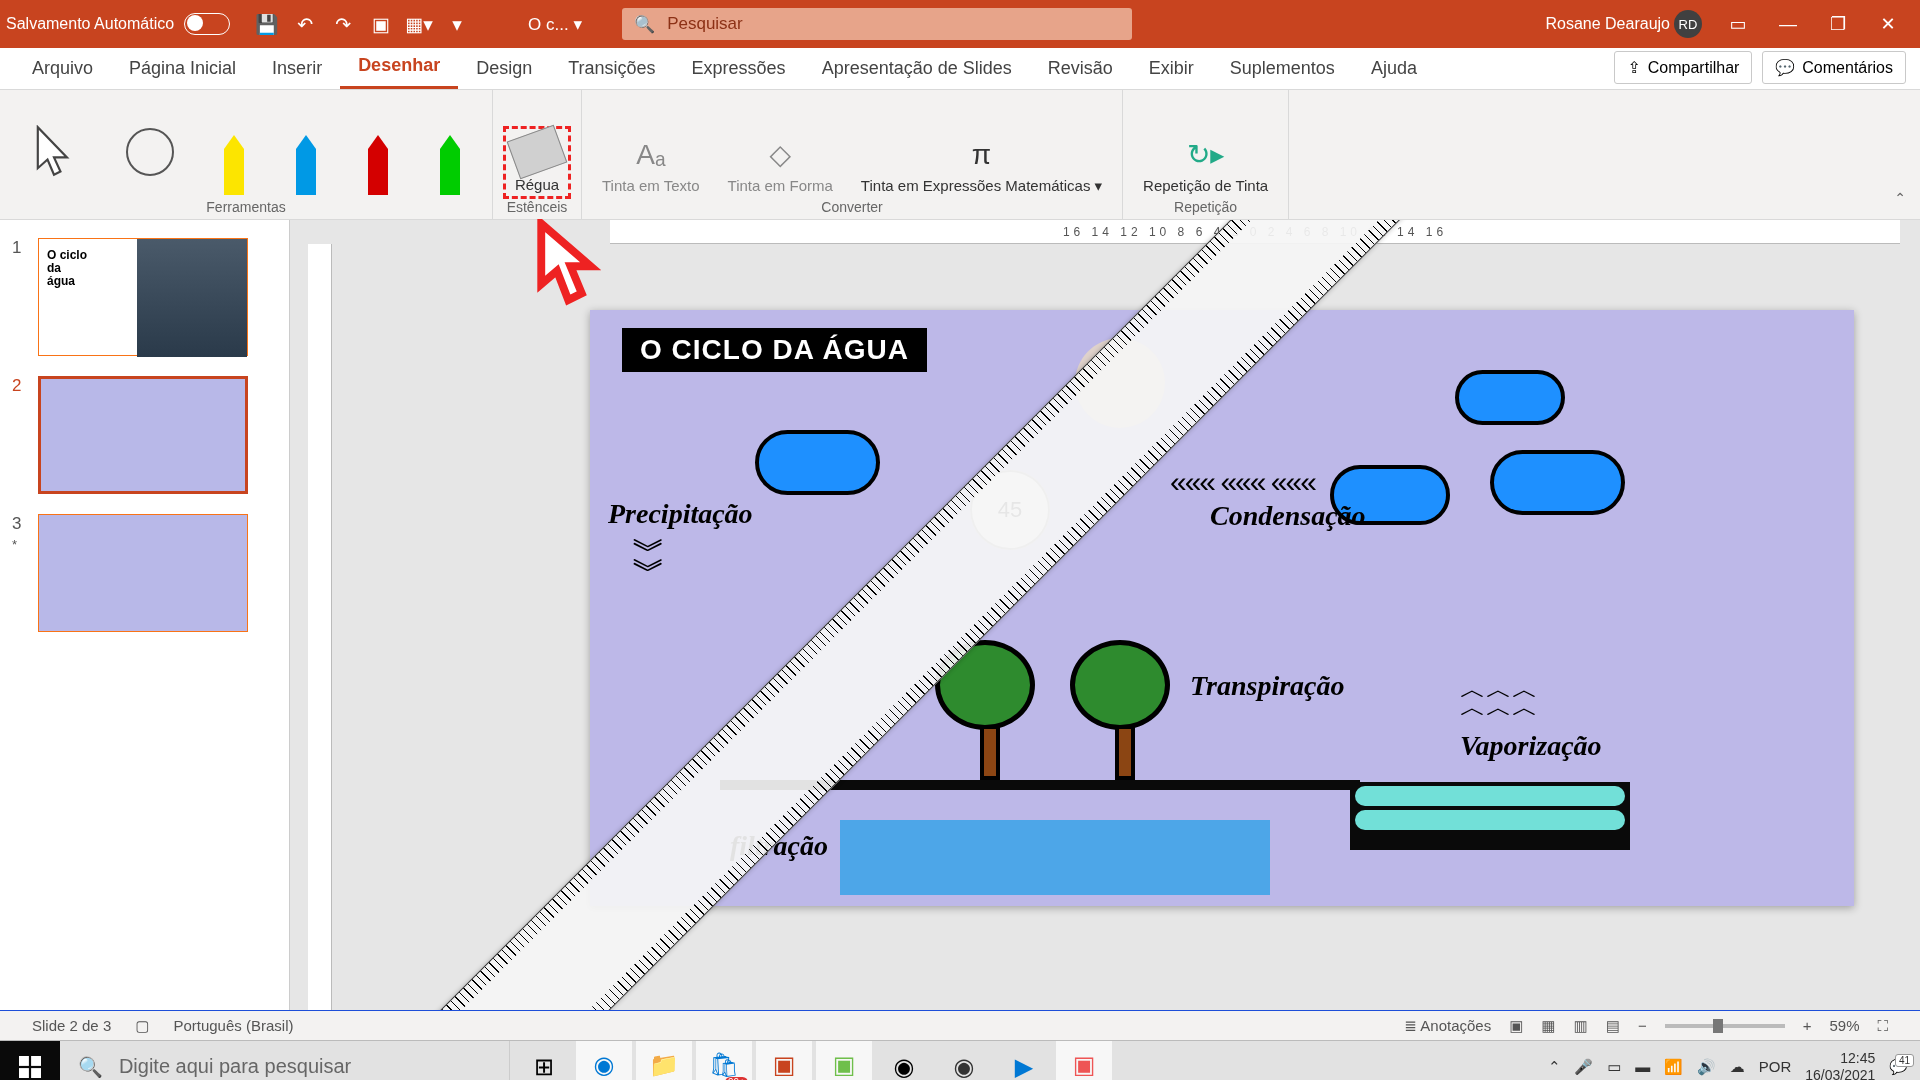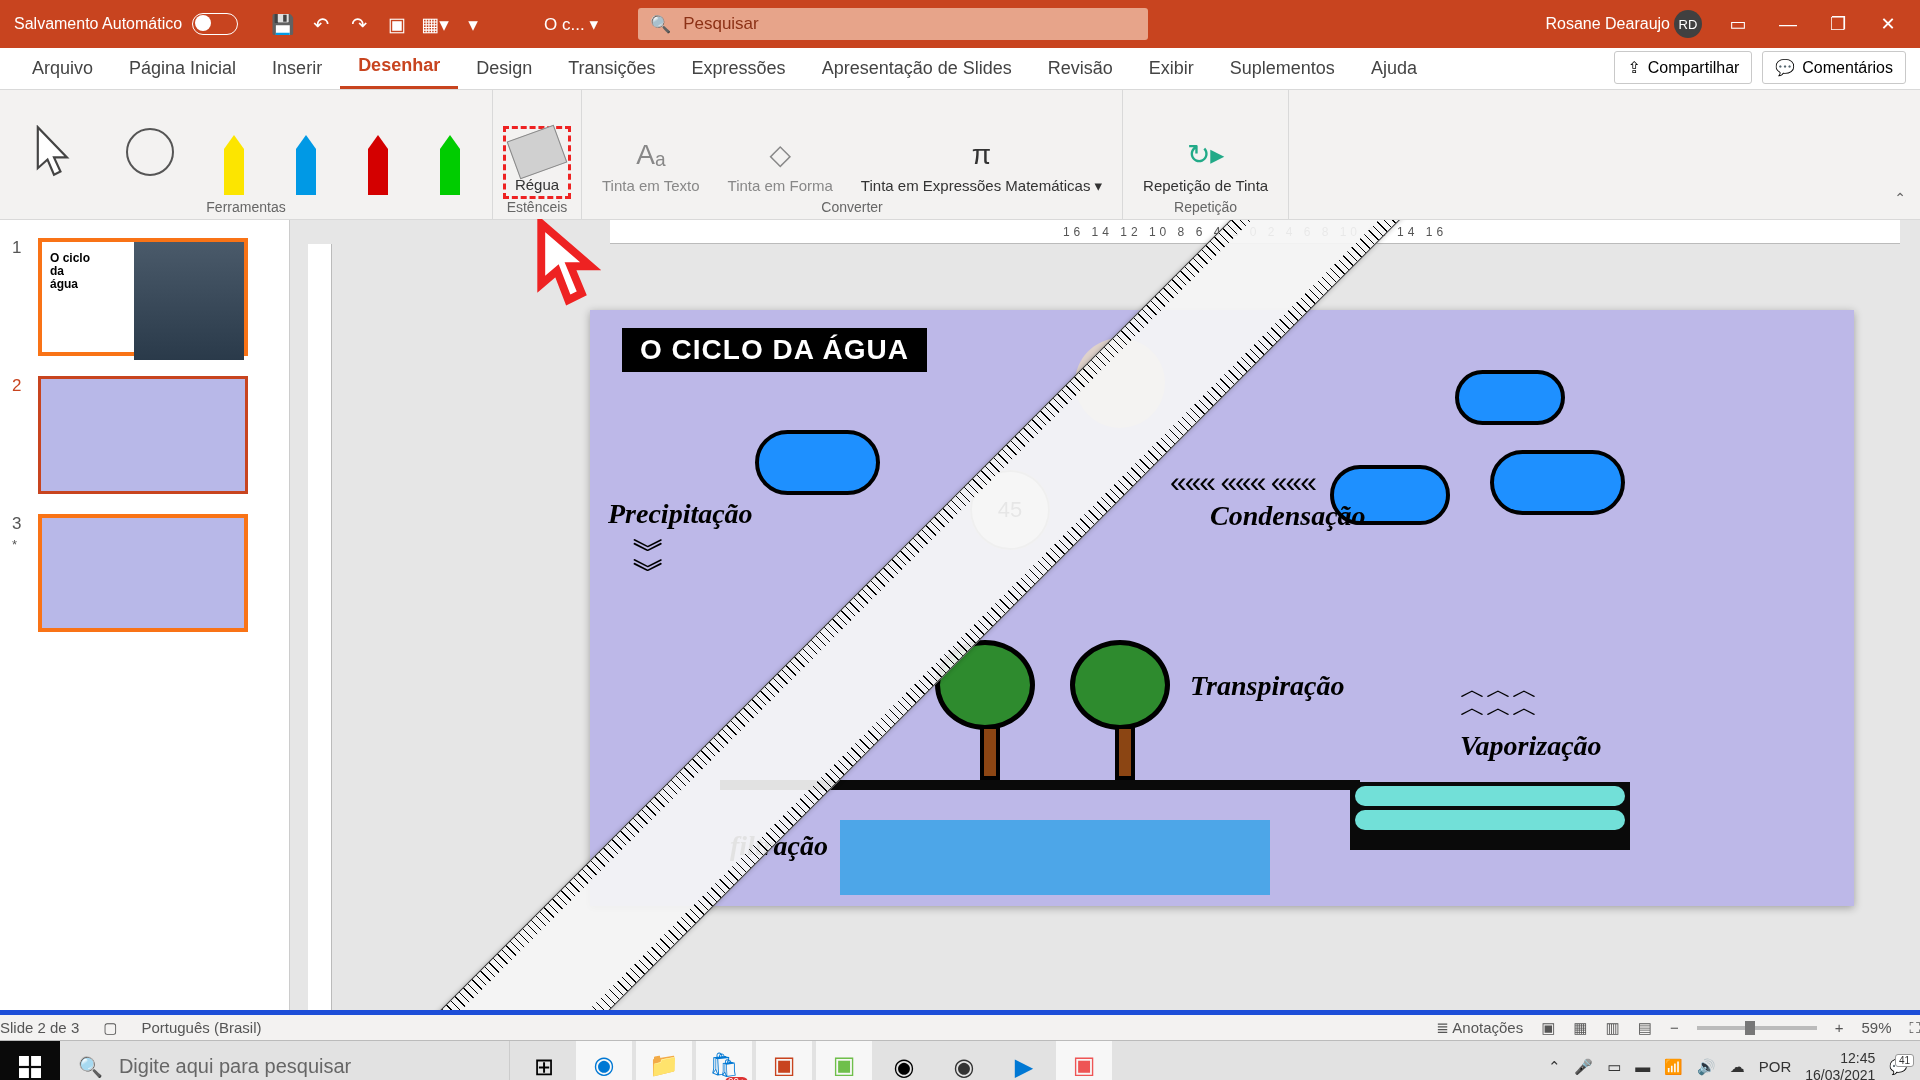--- a/index.html
+++ b/index.html
@@ -1,20 +1,20 @@
 <!DOCTYPE html>
 <html><head>
 <meta charset="utf-8">
 <style>
 * { margin: 0; padding: 0; box-sizing: border-box; font-family: 'Segoe UI', sans-serif; }
 body { background: #fff; width: 1920px; height: 1080px; overflow: hidden; font-size: 14px; }
 
 
 .titlebar { height: 48px; background: #C8441F; display: flex; align-items: center; color: #fff; }
-.autosave { display: flex; align-items: center; gap: 10px; padding: 0 14px; font-size: 16px; }
+.autosave { display: flex; align-items: center; gap: 10px; padding: 0 6px; font-size: 16px; }
 .toggle { width: 46px; height: 22px; border: 1.5px solid #fff; border-radius: 11px; position: relative; }
 .toggle::after { content: ''; position: absolute; width: 16px; height: 16px; border-radius: 50%; background: #fff; left: 2px; top: 1px; }
 .qat { display: flex; gap: 12px; padding: 0 18px; }
 .qat-ic { width: 26px; height: 26px; display: flex; align-items: center; justify-content: center; color: #fff; font-size: 19px; }
 .doc-title { flex: 0 0 auto; padding: 0 40px; font-size: 17px; color: #fff; }
 .search { width: 510px; height: 32px; background: #E7A48A; border-radius: 3px; display: flex; align-items: center; padding: 0 12px; gap: 12px; color: #8C3116; font-size: 17px; }
 .tb-right { margin-left: auto; display: flex; align-items: center; gap: 22px; padding: 0 18px; }
 .user { display: flex; align-items: center; gap: 4px; font-size: 16px; margin-left: 48px; }
 .avatar { width: 28px; height: 28px; border-radius: 50%; background: #404040; display: flex; align-items: center; justify-content: center; font-size: 13px; }
 .wbtn { width: 28px; height: 28px; display: flex; align-items: center; justify-content: center; font-size: 18px; }
@@ -46,21 +46,21 @@
 .ruler-ic { width: 50px; height: 40px; background: #d0d0d0; border: 1px solid #888; transform: rotate(-20deg); }
 .cmd { display: flex; flex-direction: column; align-items: center; padding: 4px 10px; color: #888; font-size: 15px; line-height: 1.2; text-align: center; }
 .cmd-ic { width: 36px; height: 36px; margin-bottom: 4px; display: flex; align-items: center; justify-content: center; font-size: 28px; }
 .red-cursor { position: absolute; width: 70px; height: 90px; top: 90px; left: 25px; z-index: 100; }
 
 
 .main { height: 790px; display: flex; background: #E6E6E6; }
 .slide-panel { width: 290px; background: #fff; border-right: 1px solid #ccc; padding: 18px 12px; overflow-y: auto; }
 .thumb-row { display: flex; gap: 8px; margin-bottom: 20px; }
 .thumb-num { font-size: 17px; color: #555; width: 18px; }
-.thumb { width: 210px; height: 118px; border: 4px solid #f97316; background: #fff; position: relative; }
+.thumb { width: 210px; height: 118px; border: 1px solid #f97316; background: #fff; position: relative; }
 .thumb.sel { border: 3px solid #C8441F; }
 .thumb2, .thumb3 { background: #B8B8E8; }
 .thumb-caption { position: absolute; left: 8px; top: 10px; font-family: cursive; font-size: 12px; font-weight: bold; color: #000; line-height: 1.1; }
 .thumb-img { position: absolute; right: 0; top: 0; width: 110px; height: 118px; background: linear-gradient(#4a5a6a,#2a3a4a); }
 
 .canvas-outer { flex: 1; position: relative; overflow: hidden; }
 .hruler { position: absolute; top: 0; left: 320px; right: 20px; height: 24px; background: #fff; border-bottom: 1px solid #bbb; display: flex; align-items: center; justify-content: center; font-size: 12px; color: #555; letter-spacing: 4px; }
 .vruler { position: absolute; left: 18px; top: 24px; bottom: 0; width: 24px; background: #fff; border-right: 1px solid #bbb; }
 .slide { position: absolute; left: 300px; top: 90px; width: 1264px; height: 596px; background: #BDB8E8; box-shadow: 0 2px 8px rgba(0,0,0,.3); }
 .slide-title { position: absolute; left: 32px; top: 18px; background: #000; color: #fff; font-family: 'Arial Black', sans-serif; font-weight: 900; font-size: 28px; padding: 6px 18px; letter-spacing: 1px; }
@@ -88,21 +88,21 @@
 .dial { position: absolute; left: 380px; top: 160px; width: 80px; height: 80px; border-radius: 50%; background: #fff; display: flex; align-items: center; justify-content: center; font-size: 22px; color: #333; box-shadow: inset 0 0 0 2px #aaa; }
 .arrows-left { position: absolute; left: 580px; top: 155px; font-size: 30px; letter-spacing: -2px; color: #000; }
 .arrows-up { position: absolute; font-size: 26px; color: #000; line-height: .7; }
 .aup1 { left: 870px; top: 370px; } 
 .adn1 { left: 42px; top: 230px; font-size: 34px; line-height: .6; }
 .diag-ruler { position: absolute; left: -90px; top: 690px; width: 1300px; height: 120px; background: rgba(245,245,245,.92); border: 1.5px solid #333; transform: rotate(-45deg); transform-origin: left bottom; box-shadow: 0 0 5px rgba(0,0,0,.25); }
 .diag-ruler::before, .diag-ruler::after { content: ''; position: absolute; left: 0; right: 0; height: 14px; background: repeating-linear-gradient(90deg,#000 0 1px,transparent 1px 6px); }
 .diag-ruler::before { top: 0; } .diag-ruler::after { bottom: 0; }
 
 
-.status { height: 30px; background: #F3F2F1; border-top: 5px solid #1d4ed8; display: flex; align-items: center; padding: 0 0; font-size: 15px; color: #555; gap: 24px; text-align: right; }
+.status { height: 30px; background: #F3F2F1; border-top: 1px solid #1d4ed8; display: flex; align-items: center; padding: 0 32px; font-size: 15px; color: #555; gap: 24px; text-align: right; }
 .status .right { margin-left: auto; display: flex; align-items: center; gap: 18px; }
 .zoom-slider { width: 120px; height: 4px; background: #bbb; position: relative; }
 .zoom-slider::after { content: ''; position: absolute; width: 10px; height: 14px; background: #777; left: 48px; top: -5px; }
 
 
 .taskbar { height: 52px; background: #E2E2E2; display: flex; align-items: center; border-top: 1px solid #bbb; }
 .start { width: 60px; height: 52px; background: #0a0a0a; display: flex; align-items: center; justify-content: center; color: #fff; }
 .win-search { flex: 0 0 450px; height: 52px; display: flex; align-items: center; gap: 16px; padding: 0 18px; font-size: 20px; color: #666; border-right: 1px solid #ccc; }
 .tb-icons { display: flex; gap: 4px; padding: 0 6px; }
 .tb-ic { width: 56px; height: 52px; display: flex; align-items: center; justify-content: center; font-size: 24px; }

